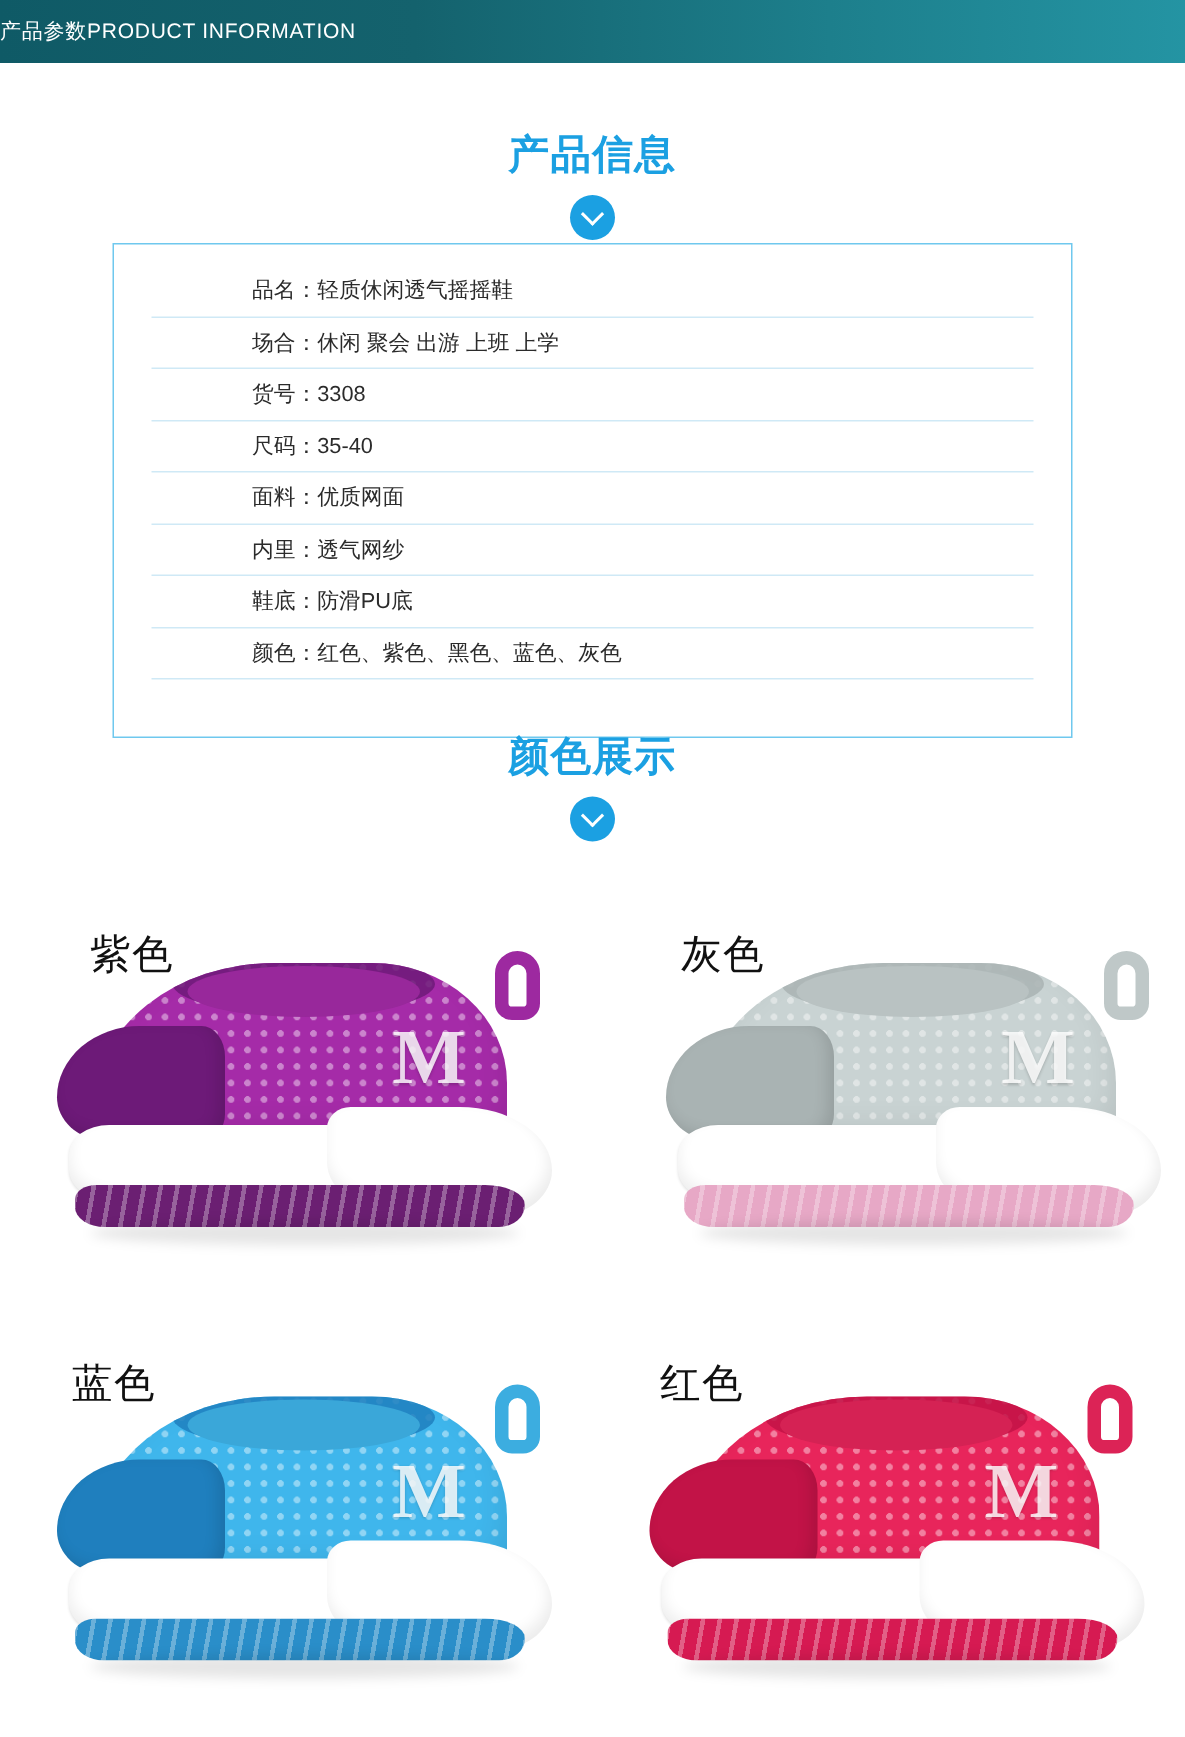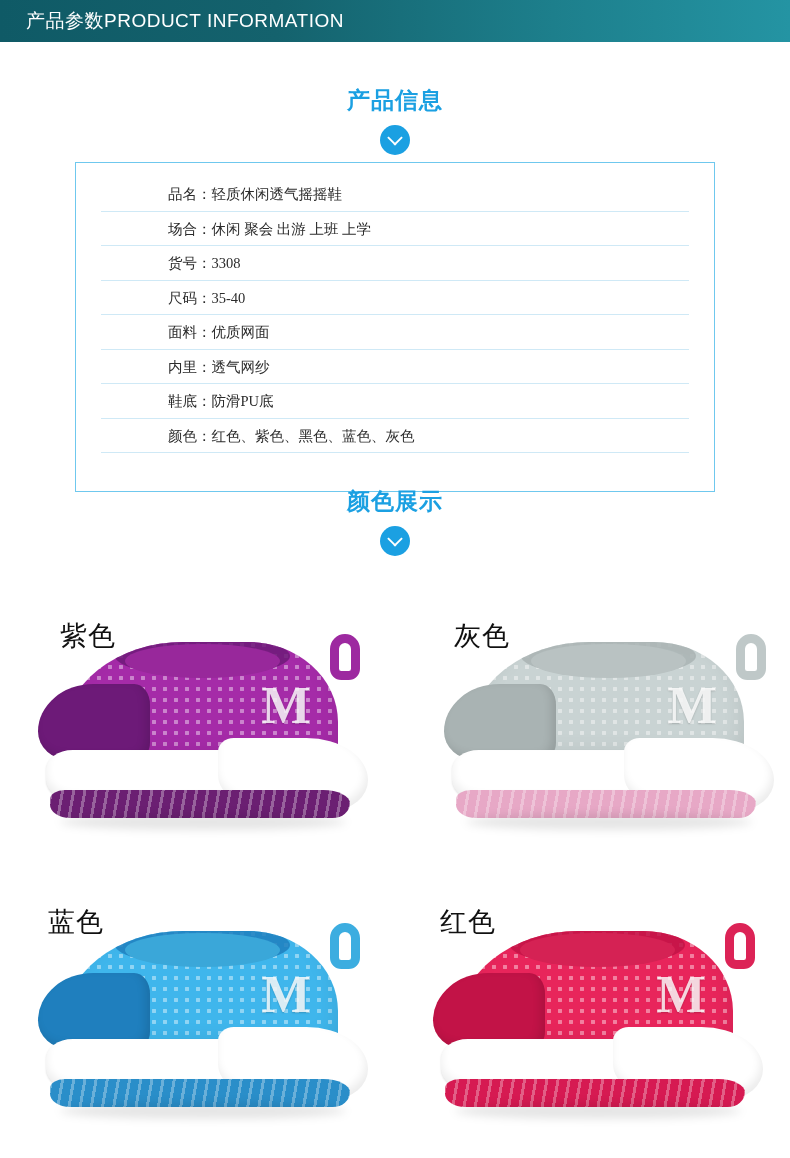--- a/index.html
+++ b/index.html
@@ -21,32 +21,31 @@
     position: absolute;
     left: 0; top: 0;
     width: 790px;
     height: 42px;
     background: linear-gradient(to right, #0f5a66 0%, #14626d 35%, #1d7f8c 70%, #2494a3 100%);
     display: flex;
     align-items: center;
   }
   .header-title {
     color: #ffffff;
-    font-size: 19px;
+    font-size: 14px;
     letter-spacing: 0.5px;
-    padding-left: 26px;
     white-space: nowrap;
     font-family: "Liberation Sans", sans-serif;
   }
 
   
   .section-title {
     text-align: center;
     color: #1ba0e2;
-    font-size: 23px;
+    font-size: 27px;
     font-weight: bold;
     letter-spacing: 1px;
   }
   .arrow-circle {
     width: 30px;
     height: 30px;
     border-radius: 50%;
     background: #1ba0e2;
     margin: 9px auto 0 auto;
     position: relative;
@@ -84,21 +83,20 @@
   }
   .info-row {
     height: 34.5px;
     line-height: 34.5px;
     margin: 0 25px;
     border-bottom: 1px solid #cfe9f6;
     color: #2b2b2b;
     font-size: 14.5px;
     padding-left: 67px;
     white-space: nowrap;
-    font-family: Liberation Serif, serif;
   }
   .info-row:first-child { margin-top: 14px; }
   .info-row:last-child { border-bottom: 1px solid #cfe9f6; }
 
   
   .gallery {
     position: absolute;
     left: 0;
     top: 580px;
     width: 790px;

